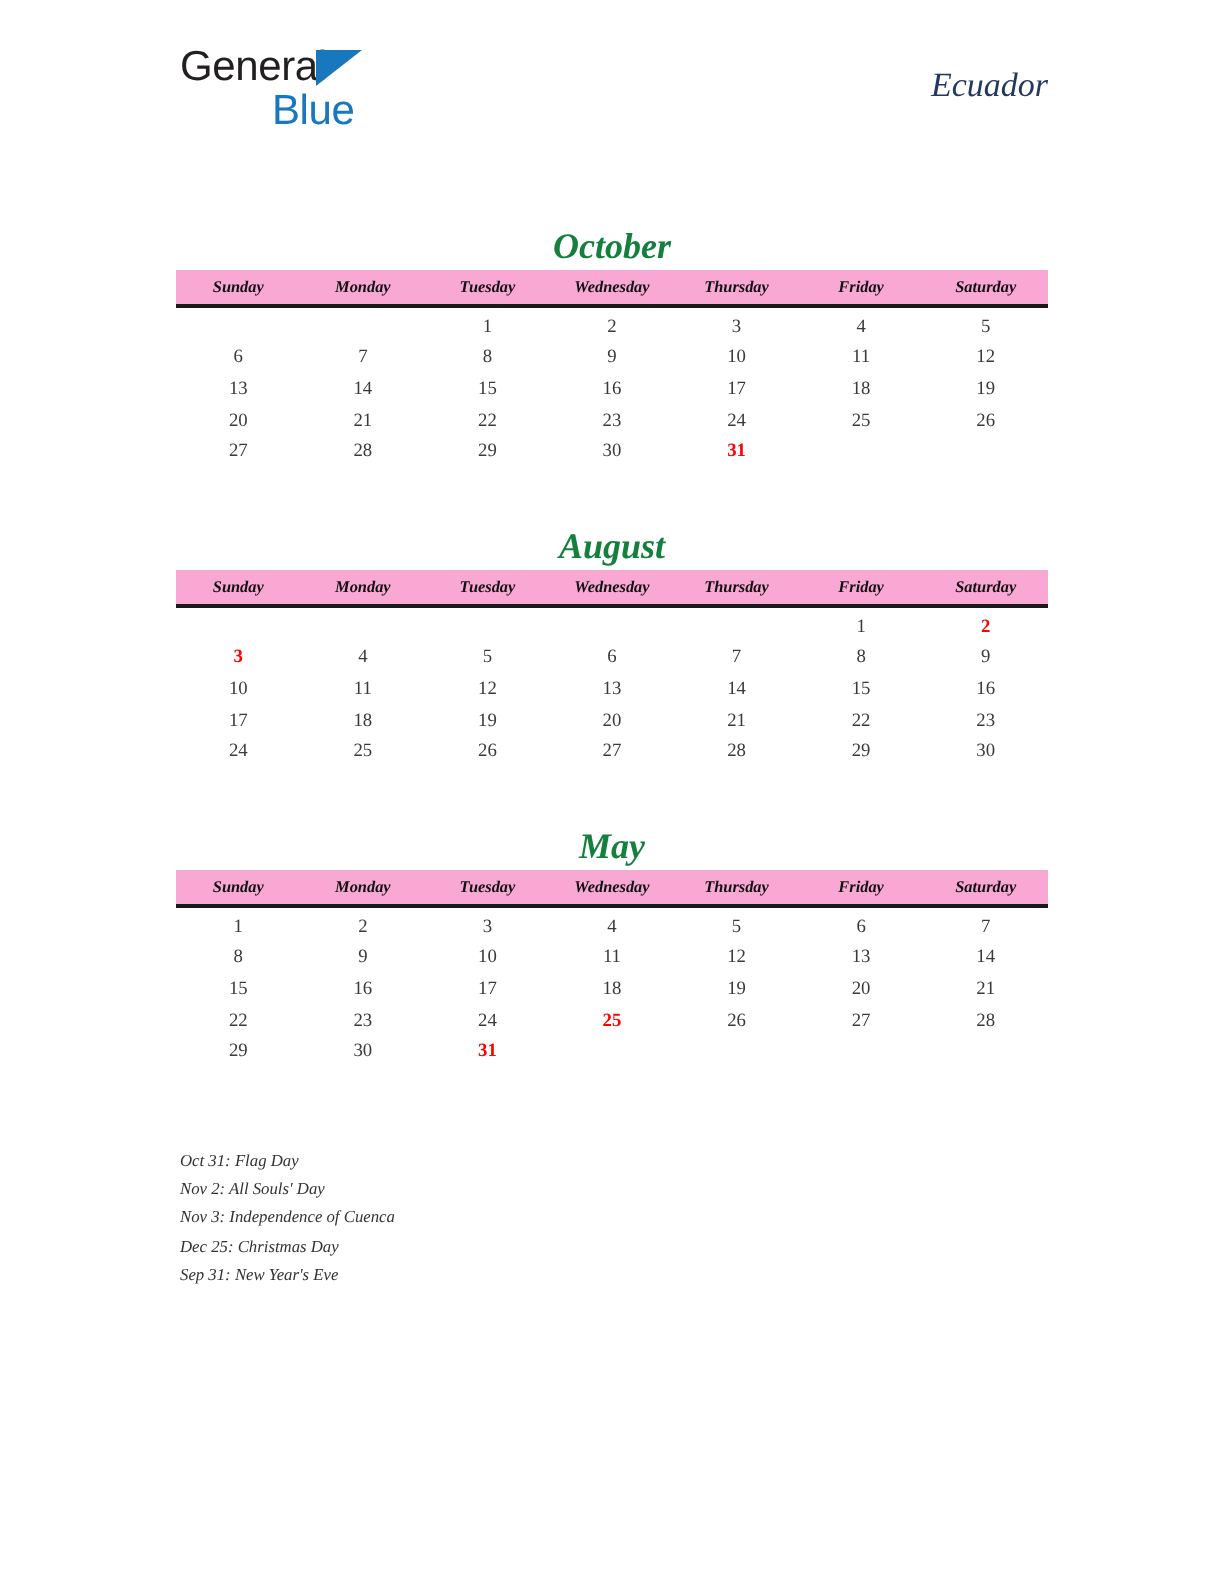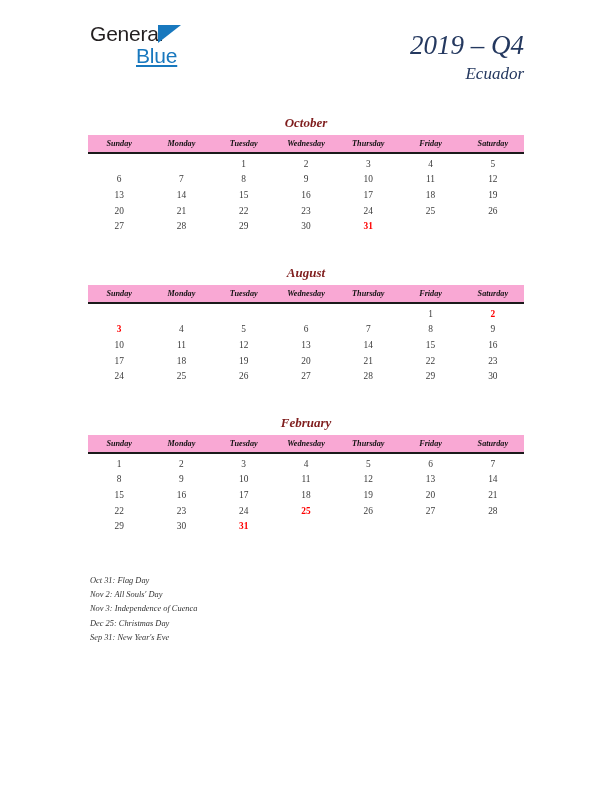--- a/index.html
+++ b/index.html
@@ -39,21 +39,20 @@
     white-space: nowrap;
   }
   #logo-blue {
     position: absolute;
     left: 46px; top: 22px;
     font-family: "Liberation Sans", sans-serif;
     font-size: 21px;
     color: #1878be;
     letter-spacing: -0.2px;
     white-space: nowrap;
-    text-decoration: underline;
   }
   #logo-triangle {
     position: absolute;
     left: 68px;
     top: 3px;
     width: 0;
     height: 0;
     border-left: 23px solid #1878be;
     border-bottom: 18px solid transparent;
   }
@@ -83,22 +82,22 @@
   .month-block {
     position: absolute;
     left: 88px;
     width: 436px;
   }
   .month-title {
     text-align: center;
     font-family: "Liberation Serif", serif;
     font-style: italic;
     font-weight: bold;
-    font-size: 13px;
-    color: #7f1d1d;
+    font-size: 18px;
+    color: #15803d;
     height: 22px;
     line-height: 20px;
   }
   table.cal {
     width: 436px;
     border-collapse: collapse;
     table-layout: fixed;
   }
   table.cal th {
     background: #f9a8d4;
@@ -150,21 +149,20 @@
 
 <div id="header">
 
   <div id="logo">
     <span id="logo-general">General</span>
     <span id="logo-triangle"></span>
     <span id="logo-blue">Blue</span>
   </div>
 
   <div id="title-block">
-    <div id="title-year">2019 – Q4</div>
     <div id="title-country">Ecuador</div>
   </div>
 
 </div>
 
 <div class="month-block" id="month-0" style="top:113px;">
   <div class="month-title">October</div>
   <table class="cal">
     <thead>
         <tr>
@@ -285,21 +283,21 @@
           <td>27</td>
           <td>28</td>
           <td>29</td>
           <td>30</td>
         </tr>
       </tbody>
   </table>
 </div>
 
 <div class="month-block" id="month-2" style="top:413px;">
-  <div class="month-title">February</div>
+  <div class="month-title">May</div>
   <table class="cal">
     <thead>
         <tr>
           <th>Sunday</th>
           <th>Monday</th>
           <th>Tuesday</th>
           <th>Wednesday</th>
           <th>Thursday</th>
           <th>Friday</th>
           <th>Saturday</th>

